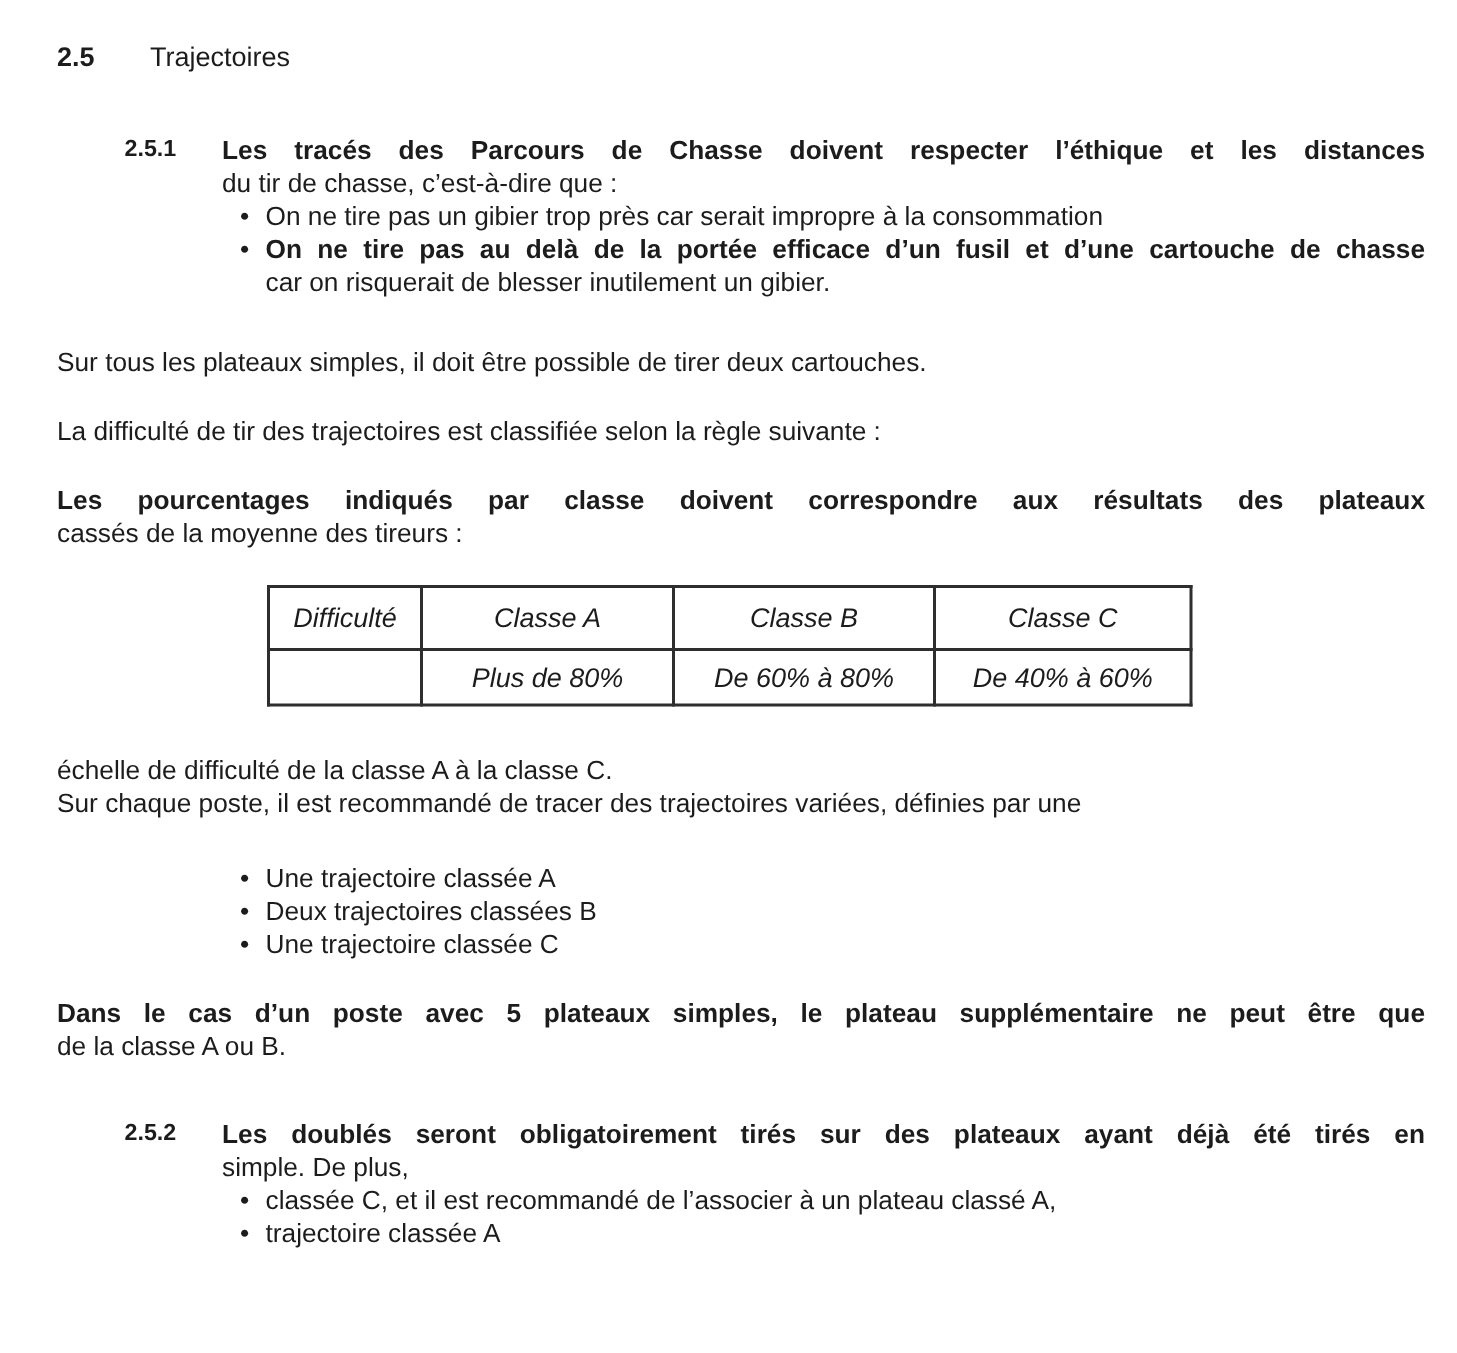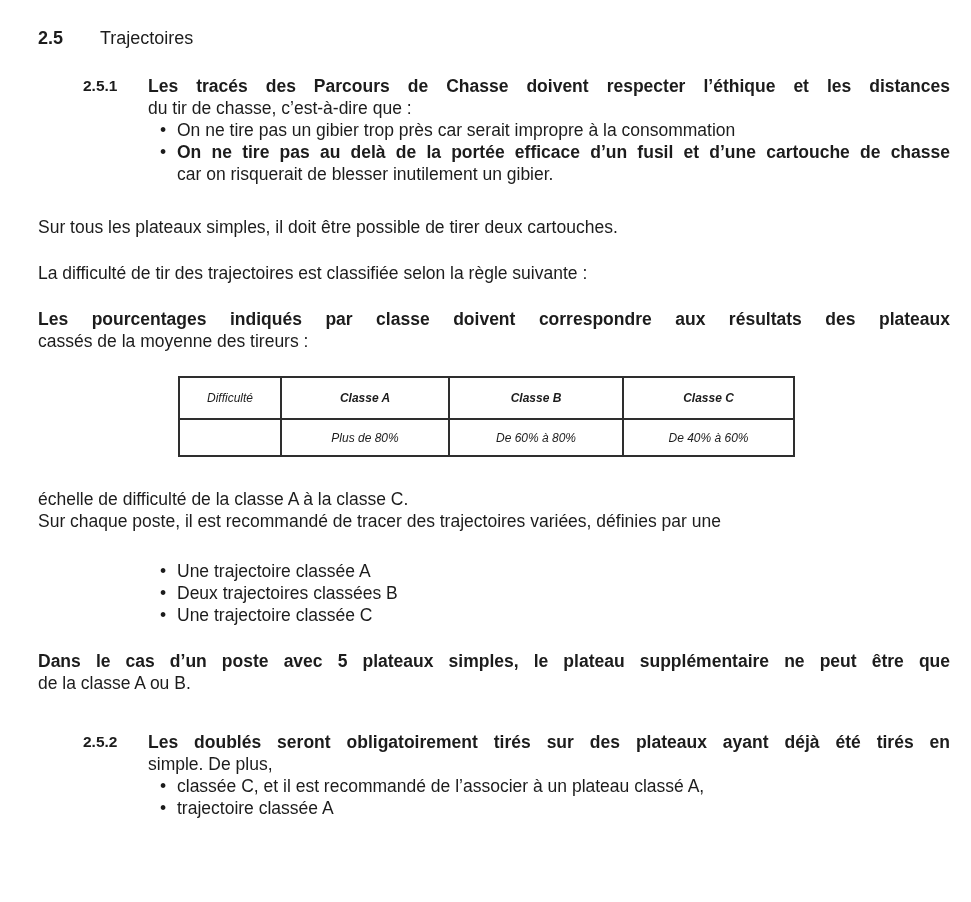--- a/index.html
+++ b/index.html
@@ -38,44 +38,44 @@
   
   .bullet { display: flex; align-items: flex-start; }
   .b-dot { flex: 0 0 29px; width: 29px; padding-left: 12px; box-sizing: border-box; }
   .b-text { flex: 1; min-width: 0; }
 
   
   .mid-list { margin-left: 122px; margin-top: 28px; }
   .mid-list .b-dot { flex: 0 0 17px; width: 17px; padding-left: 0; }
 
   .para { margin-top: 24px; }
-  .mt30 { margin-top: 26px; }
+  .mt30 { margin-top: 40px; }
   .mt31 { margin-top: 31px; }
   .mt37 { margin-top: 37px; }
 
   
   table.tbl {
     border-collapse: collapse;
     table-layout: fixed;
     margin: 24px 0 0 140px;
     width: 615px;
     font-style: italic;
-    font-size: 12px;
+    font-size: 18px;
     line-height: 20px;
   }
   table.tbl td {
     border: 2px solid #2e2e2e;
     text-align: center;
     vertical-align: middle;
     padding: 0 4px;
     overflow: hidden;
   }
   tr.tr-head { height: 42px; }
   tr.tr-data { height: 37px; }
-  td.td-class { font-weight: bold; }
+  td.td-class { font-weight: normal; }
   col.c0 { width: 102px; }
   col.c1 { width: 168px; }
   col.c2 { width: 174px; }
   col.c3 { width: 171px; }
 </style>
 </head>
 <body>
 
 <div class="page">
 

